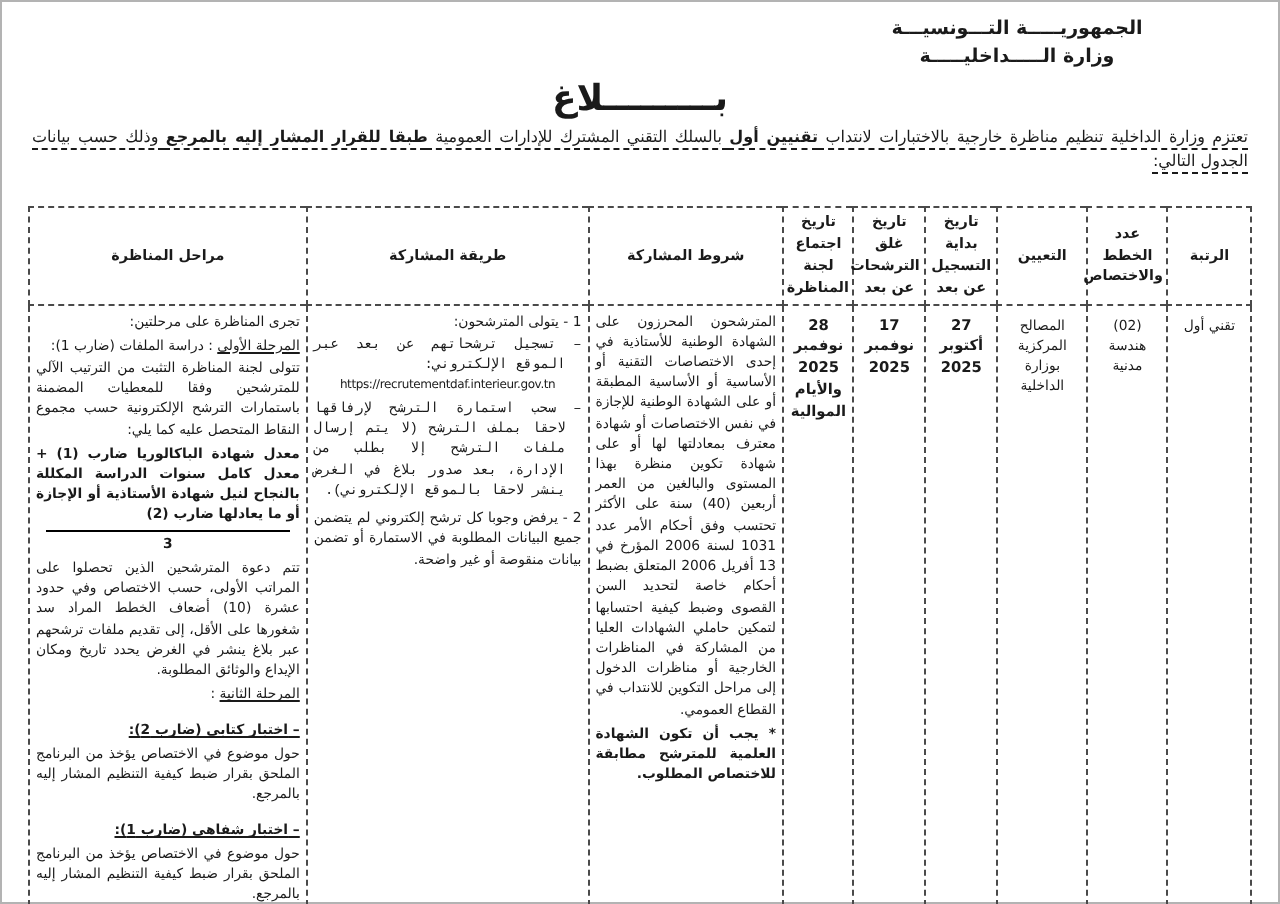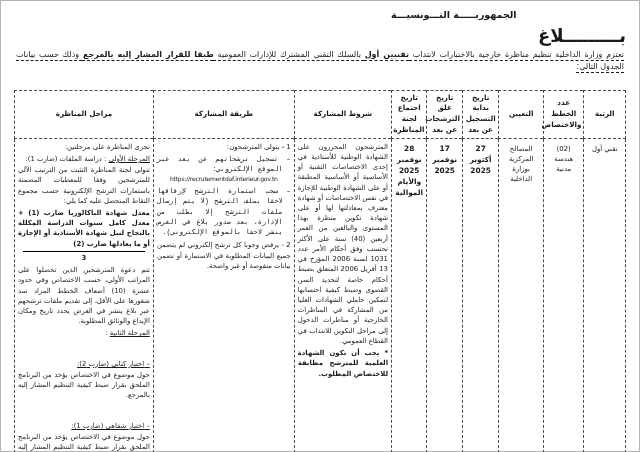--- a/index.html
+++ b/index.html
@@ -11,25 +11,25 @@
   }
   .page {
     position: absolute; inset: 0;
     border: 1px solid #b3b3b3;
     box-sizing: border-box;
     padding: 5px 13px 4px 13px;
     direction: rtl;
     color: #1a1a1a;
   }
   
-  .gov-header { width: 235px; text-align: left; margin-top: 2px; }
+  .gov-header { width: 235px; text-align: center; margin-top: 2px; }
   .gov-header .l1, .gov-header .l2 { font-weight: bold; font-size: 9.5px; line-height: 1.45; }
   .gov-header .l3 { font-size: 7px; line-height: 1.5; }
   
-  .title { font-size: 18px; font-weight: bold; margin: 3px 0 3px 0; }
+  .title { text-align: center; font-size: 18px; font-weight: bold; margin: 3px 0 3px 0; }
   
   .intro {
     font-size: 8px; line-height: 1.55; text-align: justify;
     margin: 0 2px 16px 2px;
     text-decoration-line: underline;
     text-decoration-style: dashed;
     text-decoration-thickness: 1px;
     text-underline-offset: 3px;
   }
   .intro b { font-weight: bold; }
@@ -49,30 +49,31 @@
   .u { text-decoration: underline; }
   .li { padding-right: 8px; text-indent: -8px; margin-bottom: 1px; font-family: Liberation Mono, monospace; }
   .li::before { content: "– "; }
   .url {
     direction: ltr; text-align: center; font-size: 6px; letter-spacing: -0.2px;
     white-space: nowrap; overflow: hidden; margin: 1px 0 2px 0;
   }
   .frac-bar { border-top: 1px solid #000; width: 92%; margin: 2px auto 1px auto; }
   .frac-den { text-align: center; font-weight: bold; margin-bottom: 2px; }
   .phase { font-weight: normal; margin: 2px 0 1px 0; }
-  .exam { font-weight: normal; margin: 20px 0 1px 0; padding-right: 8px; text-indent: -8px; }
+  .exam { font-weight: bold; margin: 8px 0 1px 0; padding-right: 8px; text-indent: -8px; }
   .exam::before { content: "– "; }
 </style>
 </head>
 <body>
 
 <div class="page">
 
   <div class="gov-header">
     <div class="l1">الجمهوريـــــة التـــونسيـــة</div>
+    <div class="l2">وزارة الـــــداخليـــــة</div>
   </div>
 
   <div class="title">بـــــــــلاغ</div>
 
   <div class="intro"><span>تعتزم وزارة الداخلية تنظيم مناظرة خارجية بالاختبارات لانتداب </span><b>تقنيين أول</b><span> بالسلك التقني المشترك للإدارات العمومية </span><b>طبقا للقرار المشار إليه بالمرجع</b><span> وذلك حسب بيانات الجدول التالي:</span></div>
 
   <table>
     <colgroup>
       <col style="width:41px">
         <col style="width:40px">

